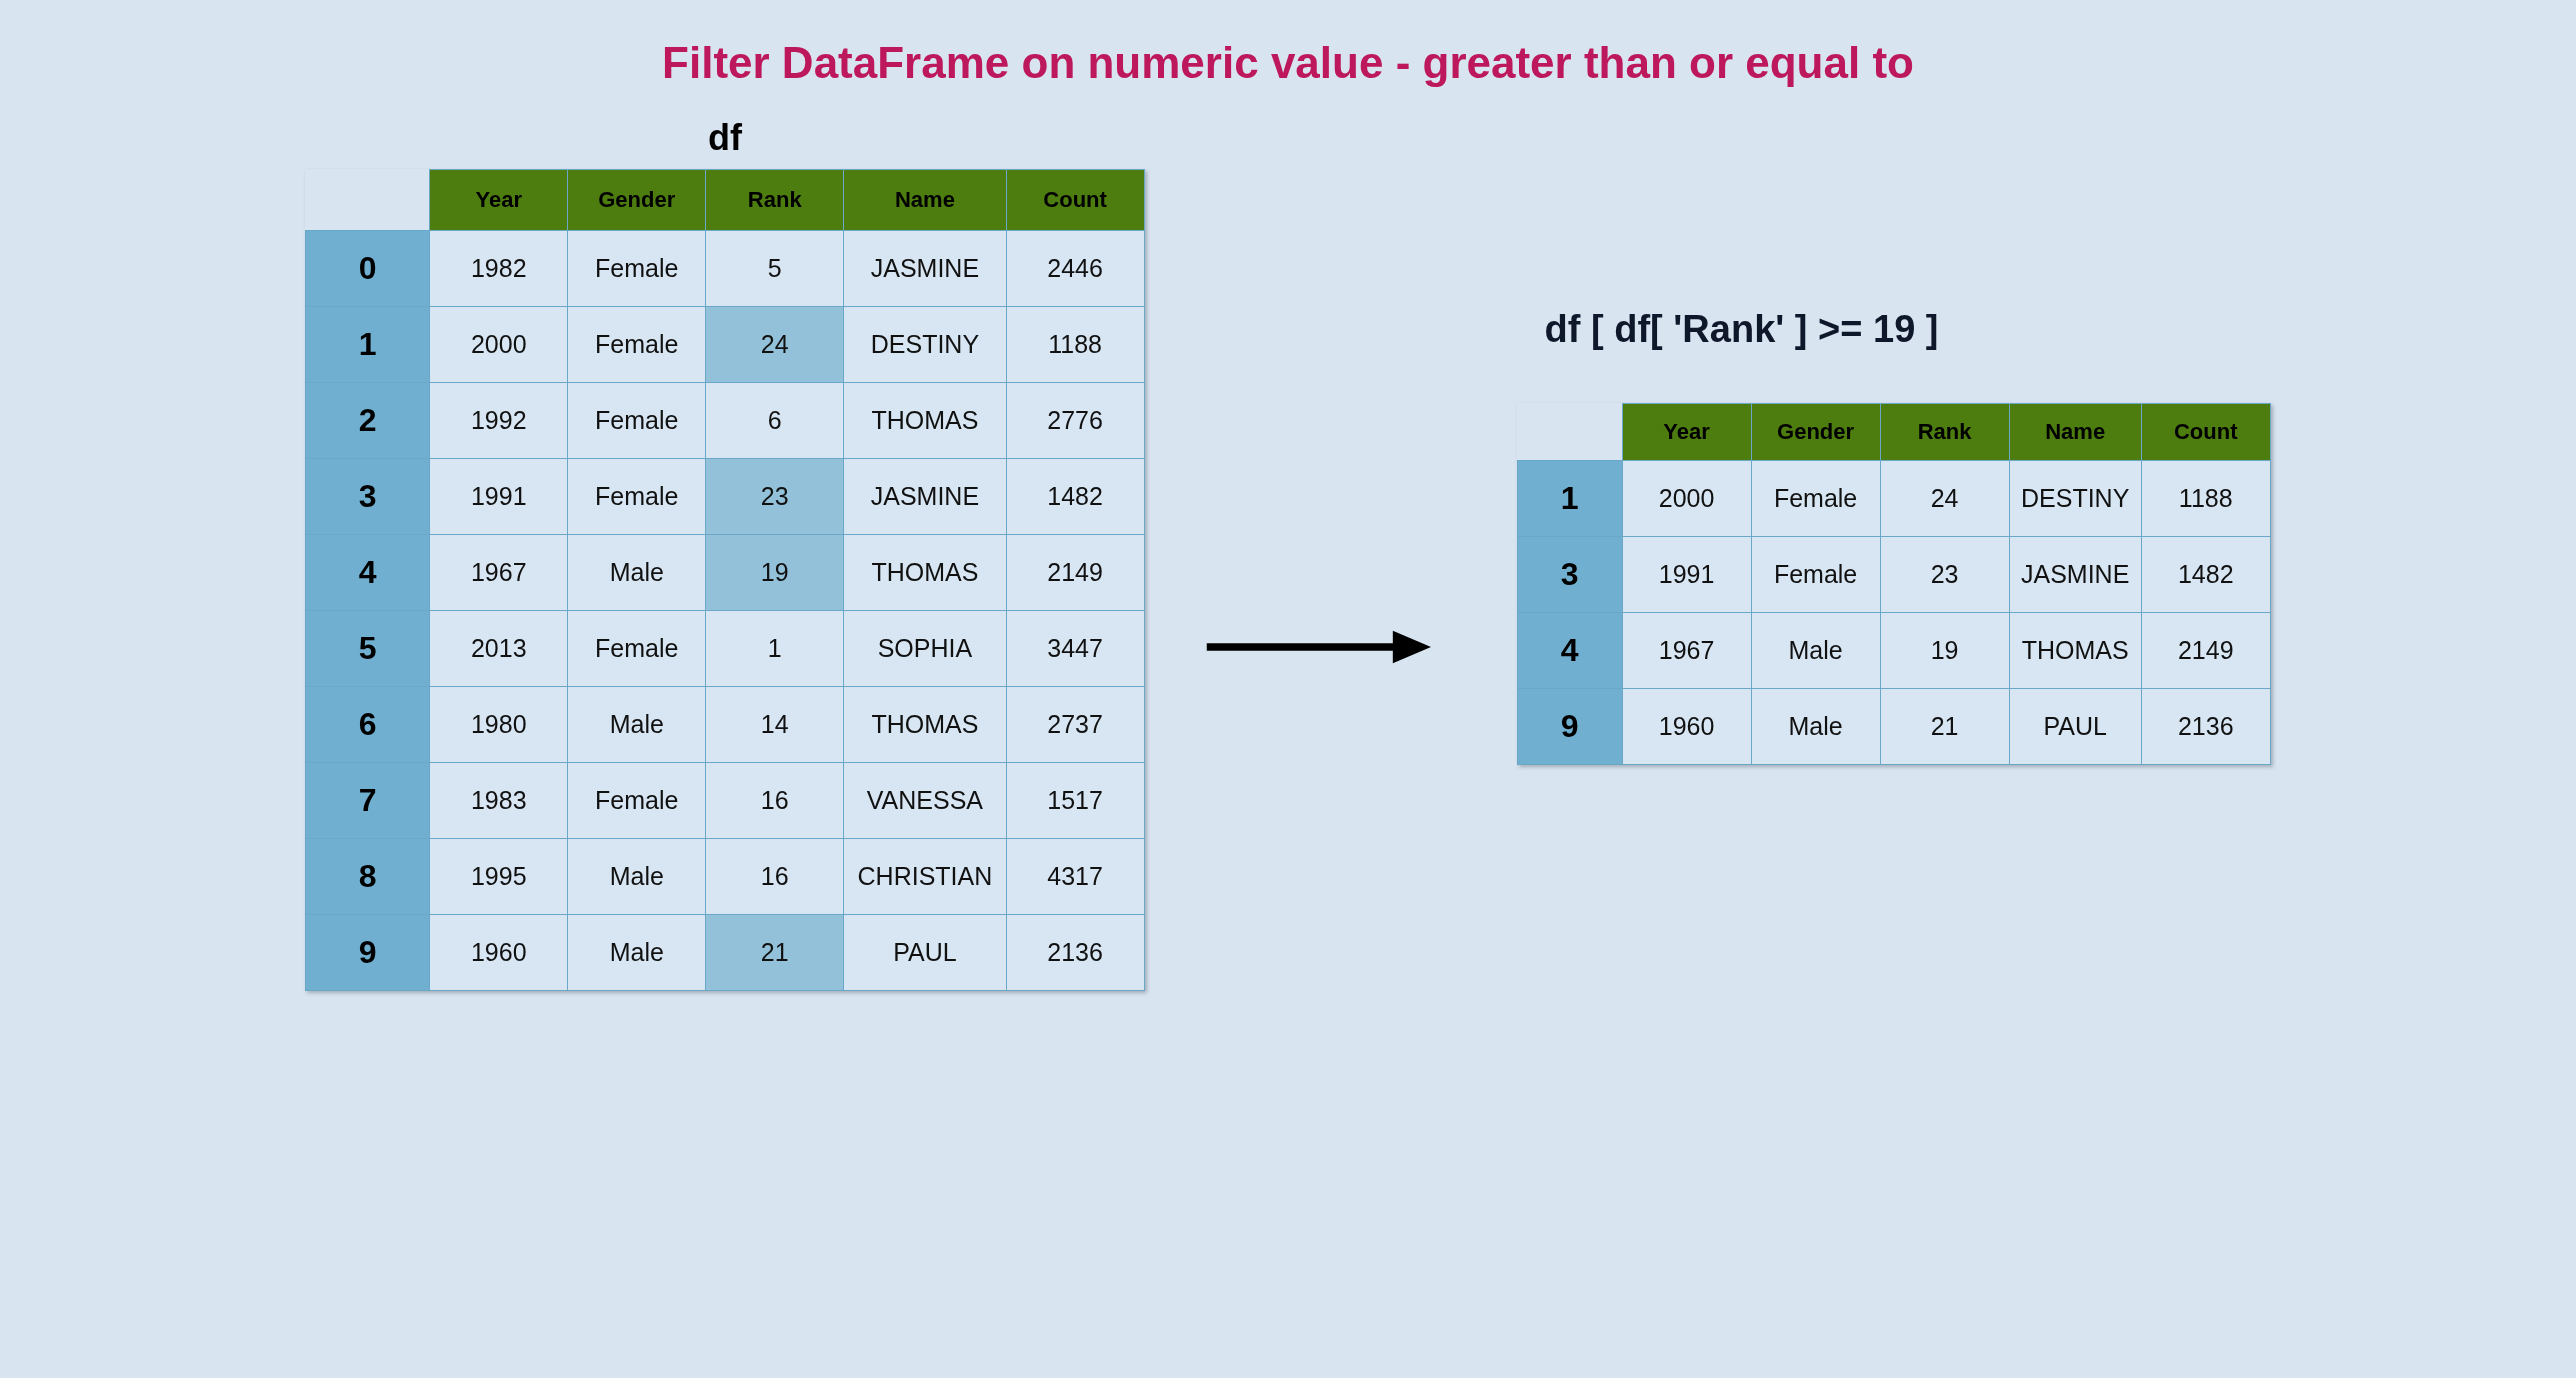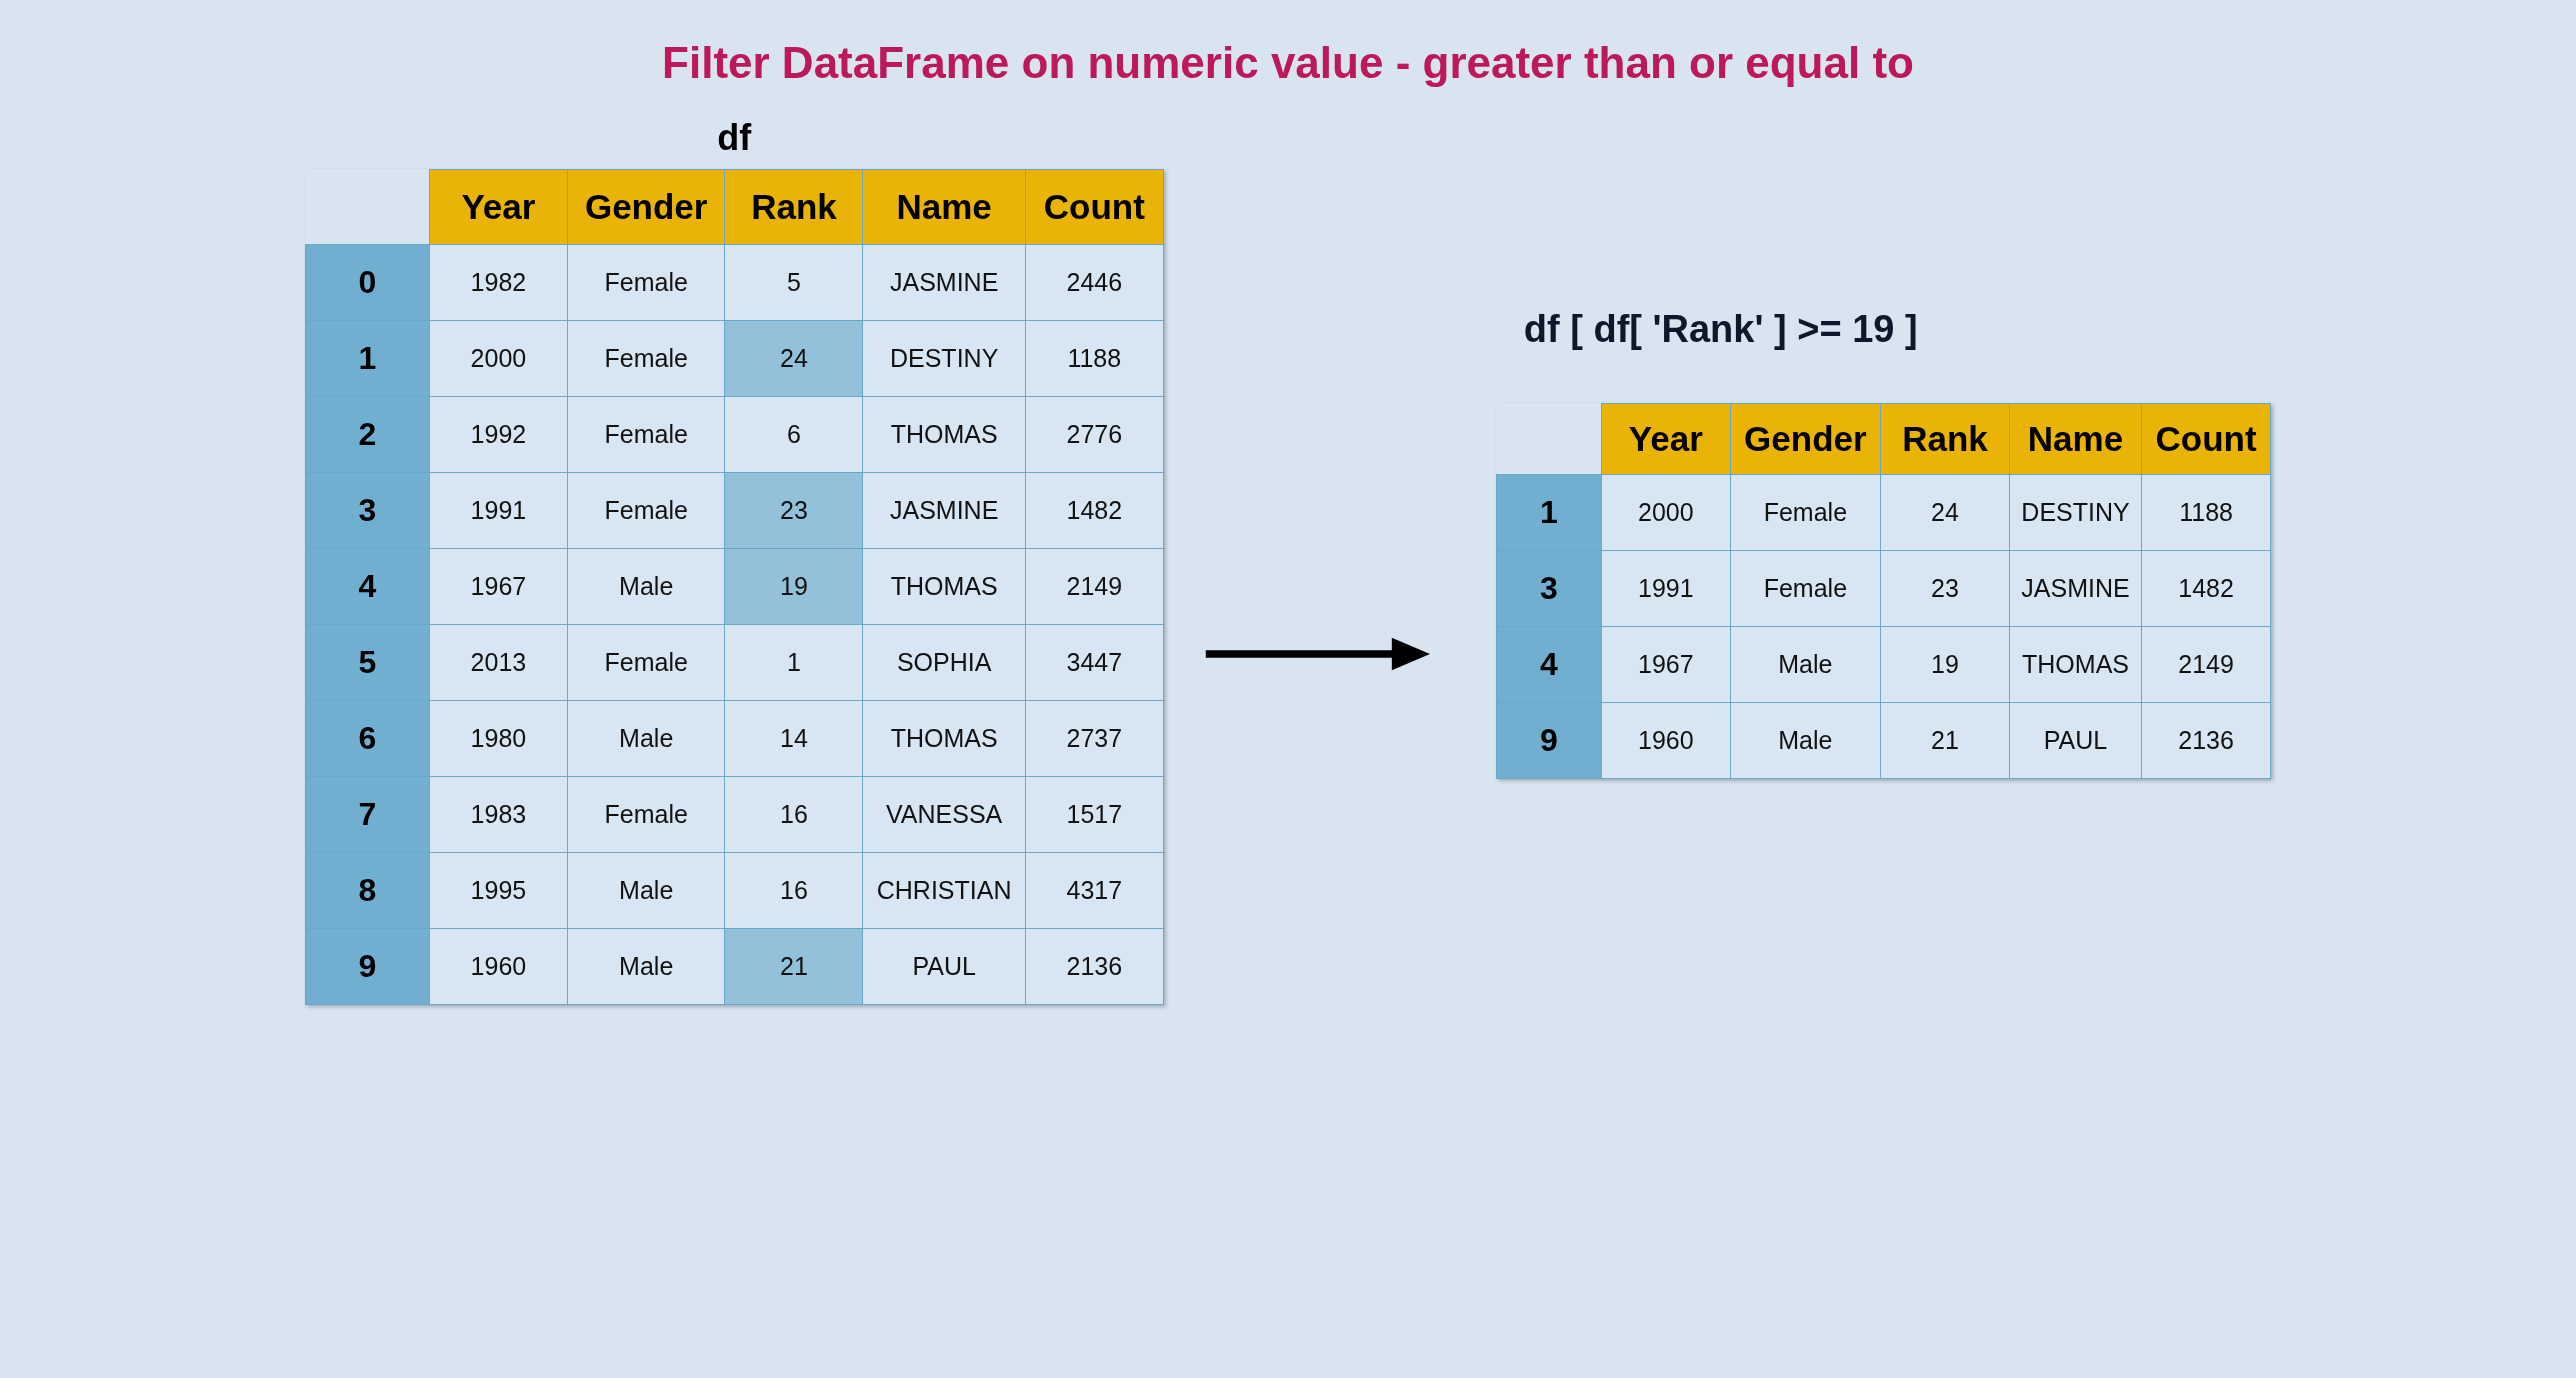--- a/index.html
+++ b/index.html
@@ -14,21 +14,21 @@
       text-align: center;
       font-size: 44px;
       font-weight: bold;
       margin-bottom: 29px;
       color: #be185d;
     }
     .content {
       display: flex;
       align-items: flex-start;
       justify-content: center;
-      gap: 37px;
+      gap: 57px;
       padding: 0 114px;
     }
     .left-block { flex: 0 0 auto; position: relative; }
     .middle-block { flex: 0 0 auto; align-self: center; margin-top: 191px; }
     .right-block { flex: 0 0 auto; margin-top: 191px; }
     .df-label {
       text-align: center;
       font-size: 36px;
       font-weight: bold;
       margin-bottom: 9.5px;
@@ -45,23 +45,23 @@
     table {
       border-collapse: collapse;
       box-shadow: 1.9px 1.9px 3.8px rgba(0,0,0,0.25);
     }
     th, td {
       border: 1px solid #6aa8c9;
       text-align: center;
       vertical-align: middle;
     }
     th.col-header {
-      background: #eab308;
-      font-weight: bold;
-      font-size: 35px;
+      background: #4d7c0f;
+      font-weight: bold;
+      font-size: 22px;
       padding: 17px 17px;
       min-width: 138px;
     }
     th.row-index {
       background: #70afcf;
       font-weight: bold;
       font-size: 32px;
       width: 124px;
       padding: 19px 9.5px;
     }

